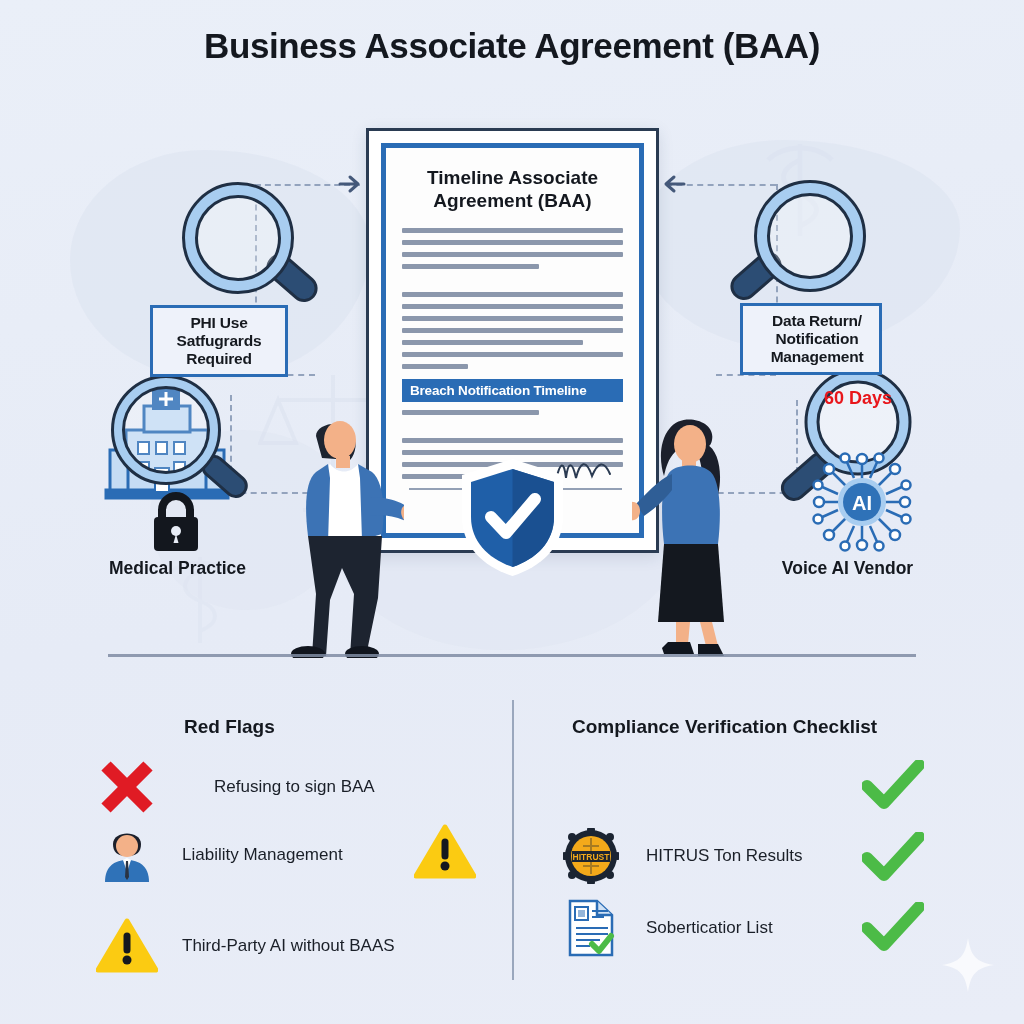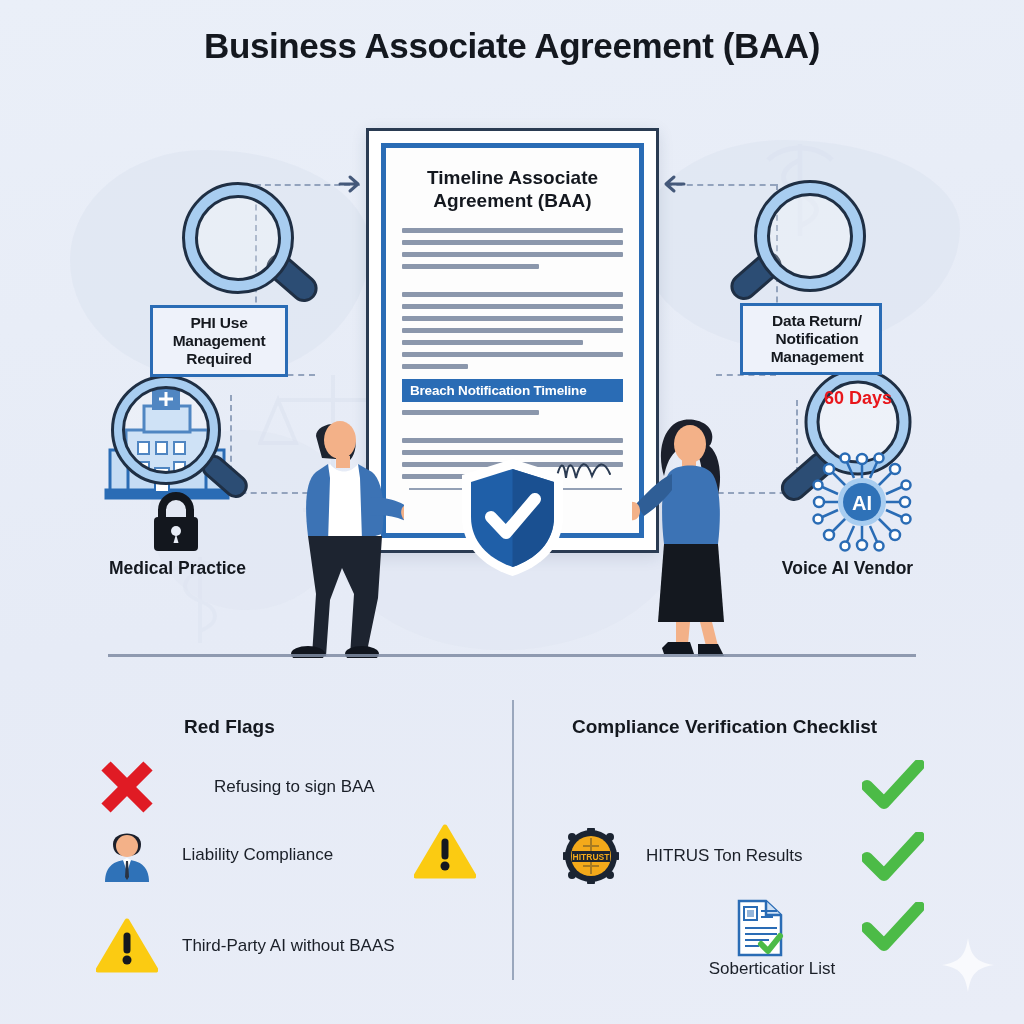--- a/index.html
+++ b/index.html
@@ -278,21 +278,21 @@
   </svg>
 
   <svg class="mag" style="left:760px; top:368px;" width="170" height="150" viewBox="0 0 170 150">
     <rect x="18" y="96" width="58" height="23" rx="11" transform="rotate(139 47 108)" fill="#2c4d74" stroke="#1f2f44" stroke-width="3"></rect>
     <circle cx="98" cy="54" r="46" fill="#ffffff" fill-opacity=".3" stroke="#a8cdf0" stroke-width="12"></circle>
     <circle cx="98" cy="54" r="52" fill="none" stroke="#1f2f44" stroke-width="3"></circle>
     <circle cx="98" cy="54" r="40" fill="none" stroke="#1f2f44" stroke-width="3"></circle>
   </svg>
   <div class="badge-60">60 Days</div>
 
-  <div class="callout" id="callout-left">PHI Use Management Required</div>
+  <div class="callout" id="callout-left">PHI Use Satfugrards Required</div>
   <div class="callout" id="callout-right">Data Return/ Notification Management</div>
 
   <svg style="position:absolute; left:148px; top:492px;" width="56" height="62" viewBox="0 0 56 62">
     <path d="M14 26 v-8 a14 14 0 0 1 28 0 v8" stroke="#13171e" stroke-width="8" fill="none"></path>
     <rect x="6" y="25" width="44" height="34" rx="4" fill="#13171e"></rect>
     <circle cx="28" cy="39" r="5" fill="#e8edf7"></circle>
     <path d="M28 42 l-2.5 9 h5 z" fill="#e8edf7"></path>
   </svg>
   <div class="actor-label" id="label-practice">Medical Practice</div>
 
@@ -373,21 +373,21 @@
   <div class="row redflag-row" style="top:828px;">
     <div class="row-icon">
       <svg width="52" height="54" viewBox="0 0 52 54">
         <path d="M12 16 C12 2 40 2 40 16 C40 24 36 28 26 28 C16 28 12 24 12 16 Z" fill="#1b1f2b"></path>
         <circle cx="26" cy="18" r="11" fill="#f3b188"></circle>
         <path d="M4 54 C4 38 14 32 26 32 C38 32 48 38 48 54 Z" fill="#2f72b8"></path>
         <path d="M22 32 L26 44 L30 32 L26 30 Z" fill="#ffffff"></path>
         <path d="M25 33 l2 0 l1 16 l-2 3 l-2 -3 z" fill="#2a3342"></path>
       </svg>
     </div>
-    <div class="row-text" style="margin-left:24px;">Liability Compliance</div>
+    <div class="row-text" style="margin-left:24px;">Liability Management</div>
   </div>
   <svg style="position:absolute; left:414px; top:824px;" width="62" height="56" viewBox="0 0 62 56">
     <path d="M31 3 L60 52 H2 Z" fill="#fbcb12" stroke="#fbcb12" stroke-width="5" stroke-linejoin="round"></path>
     <path d="M31 18 v14" stroke="#14181f" stroke-width="7" stroke-linecap="round"></path>
     <circle cx="31" cy="42" r="4.5" fill="#14181f"></circle>
   </svg>
 
   <div class="row redflag-row" style="top:918px;">
     <div class="row-icon">
       <svg width="62" height="56" viewBox="0 0 62 56">
@@ -424,21 +424,21 @@
         <rect x="9" y="23" width="38" height="11" fill="#1b2432"></rect>
         <text x="28" y="32" font-family="Liberation Sans, sans-serif" font-size="8.5" font-weight="bold" fill="#f3a91a" text-anchor="middle">HITRUST</text>
       </svg>
     </div>
     <div class="row-text" style="margin-left:24px;">HITRUS Ton Results</div>
   </div>
   <svg class="check-mark" style="left:862px; top:832px;" width="62" height="50" viewBox="0 0 62 50">
     <path d="M5 26 L22 43 L57 5" stroke="#4cbb47" stroke-width="12" fill="none" stroke-linecap="round" stroke-linejoin="round"></path>
   </svg>
 
-  <div class="row check-row" style="top:898px;flex-direction:column;">
+  <div class="row check-row" style="top:898px;">
     <div class="row-icon">
       <svg width="48" height="60" viewBox="0 0 48 60">
         <path d="M3 3 H30 L45 17 V57 H3 Z" fill="#ffffff" stroke="#2a6cb5" stroke-width="2.5"></path>
         <path d="M30 3 V17 H45" fill="#cfe1f5" stroke="#2a6cb5" stroke-width="2.5"></path>
         <rect x="8" y="9" width="13" height="13" fill="none" stroke="#2a6cb5" stroke-width="2"></rect>
         <path d="M11 12 h7 v7 h-7 z" fill="#2a6cb5" opacity=".5"></path>
         <g stroke="#2a6cb5" stroke-width="2">
           <path d="M25 13 h16"></path>
             <path d="M25 19 h12"></path>
           <path d="M9 30 h32"></path>

